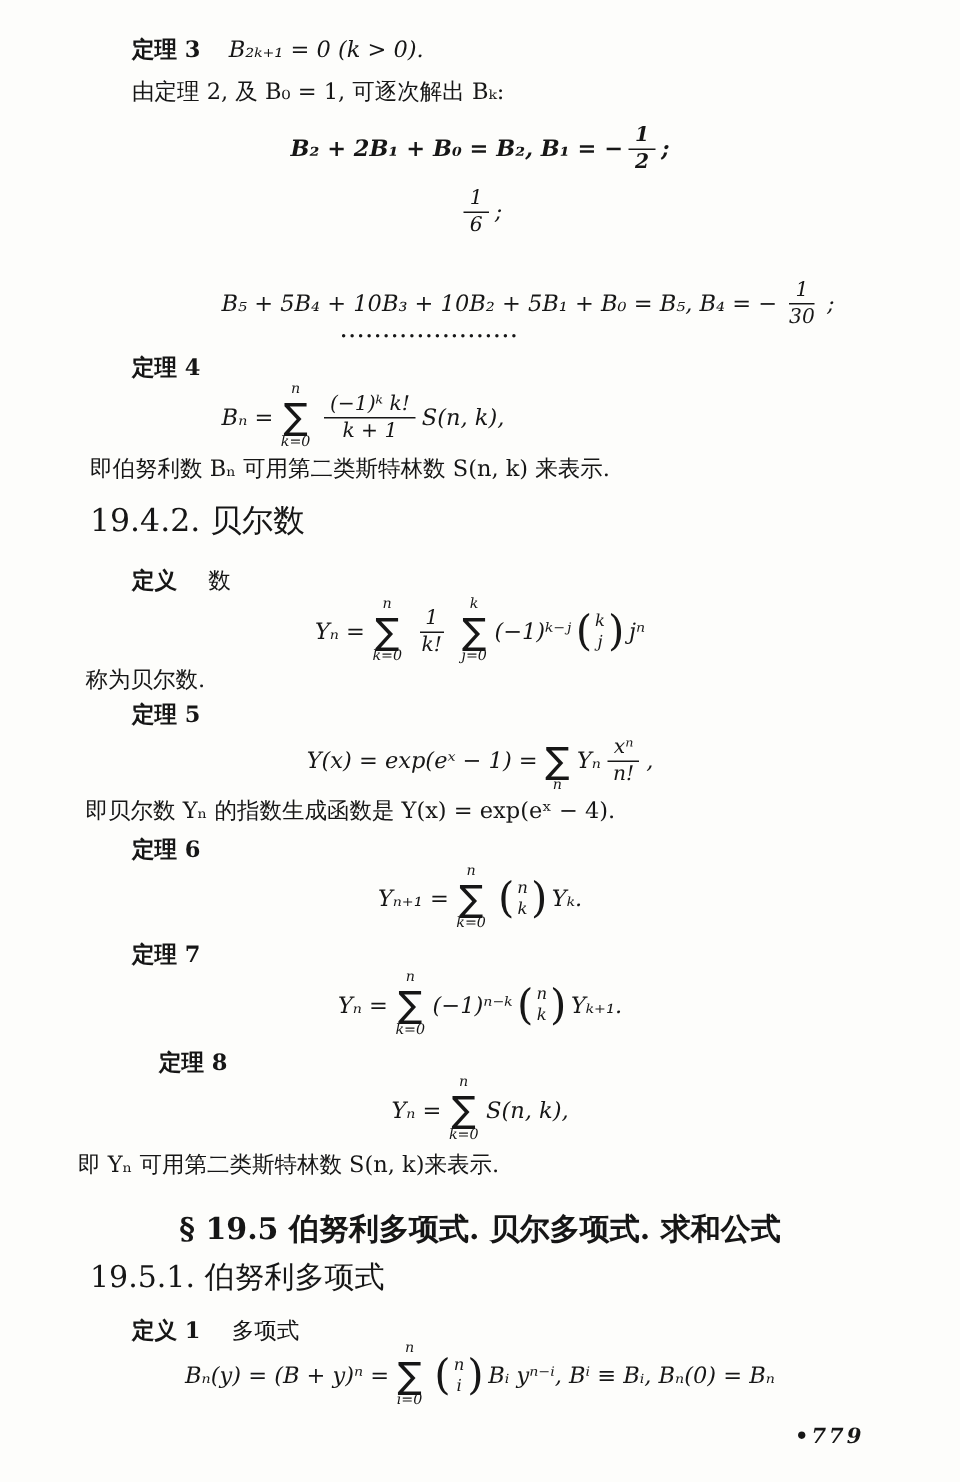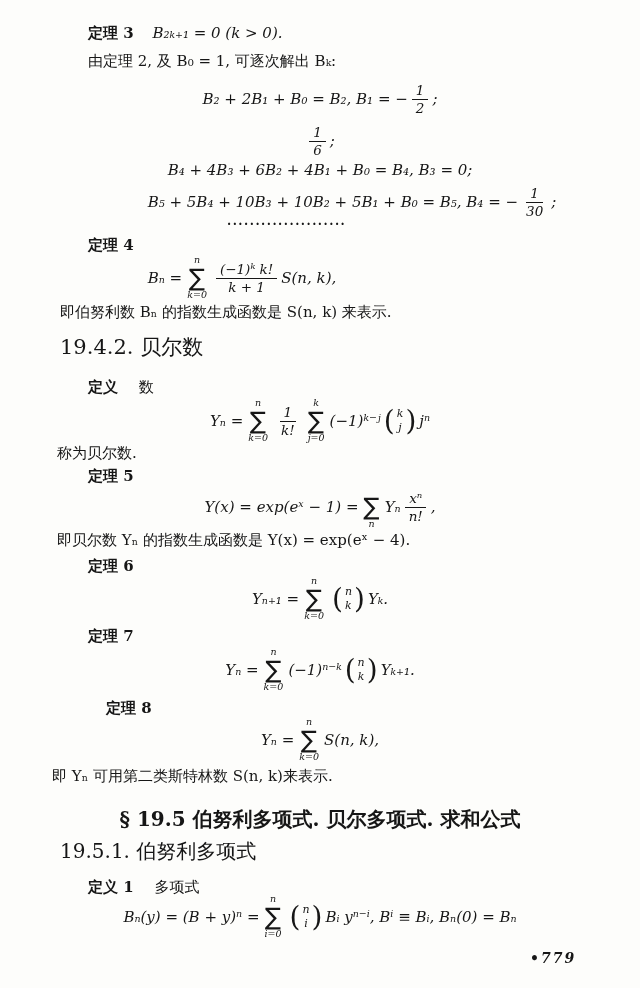--- a/index.html
+++ b/index.html
@@ -36,40 +36,37 @@
 
 <div class="page">
 
   <div class="line" style="top:24px;left:88px;">
     <span class="cn bold">定理 3</span>
     <span class="math" style="margin-left:14px;">B₂ₖ₊₁ = 0 (k &gt; 0).</span>
   </div>
 
   <div class="line cn" style="top:52px;left:88px;">由定理 2, 及 B₀ = 1, 可逐次解出 Bₖ:</div>
 
-  <div class="eq math" style="top:78px;height:42px;">
+  <div class="eq math" style="top:78px;height:42px;font-weight:bold;">
     <span>B₂ + 2B₁ + B₀ = B₂,  B₁ = −</span>
     <span class="frac">
       <span class="num">1</span>
       <span class="den">2</span>
     </span>
     <span>;</span>
   </div>
 
   <div class="eq math" style="top:120px;height:42px;">
     <span class="frac">
       <span class="num">1</span>
       <span class="den">6</span>
     </span>
     <span>;</span>
   </div>
 
-  <div class="eq math" style="top:158px;height:24px;">
-    <span>B₄ + 4B₃ + 6B₂ + 4B₁ + B₀ = B₄,  B₃ = 0;</span>
-  </div>
 
   <div class="eq math" style="top:180px;height:44px;padding-left:32px;">
     <span>B₅ + 5B₄ + 10B₃ + 10B₂ + 5B₁ + B₀ = B₅,  B₄ = −</span>
     <span class="frac">
       <span class="num">1</span>
       <span class="den">30</span>
     </span>
     <span>;</span>
   </div>
 
@@ -84,21 +81,21 @@
         <span class="sig">∑</span>
         <span class="lim">k=0</span>
       </span>
       <span class="frac">
         <span class="num">(−1)ᵏ k!</span>
         <span class="den">k + 1</span>
       </span>
       <span>S(n, k),</span>
     </span>
   </div>
-  <div class="line cn" style="top:303px;left:60px;">即伯努利数 Bₙ 的指数生成函数是 S(n, k) 来表示.</div>
+  <div class="line cn" style="top:303px;left:60px;">即伯努利数 Bₙ 可用第二类斯特林数 S(n, k) 来表示.</div>
 
   <div class="line cn h-mid" style="top:334px;left:60px;">19.4.2. 贝尔数</div>
 
   <div class="line" style="top:378px;left:88px;">
     <span class="cn bold">定义</span>
     <span class="cn" style="margin-left:16px;">数</span>
   </div>
   <div class="eq math" style="top:396px;height:50px;">
     <span>Yₙ =</span>
     <span class="sum">

